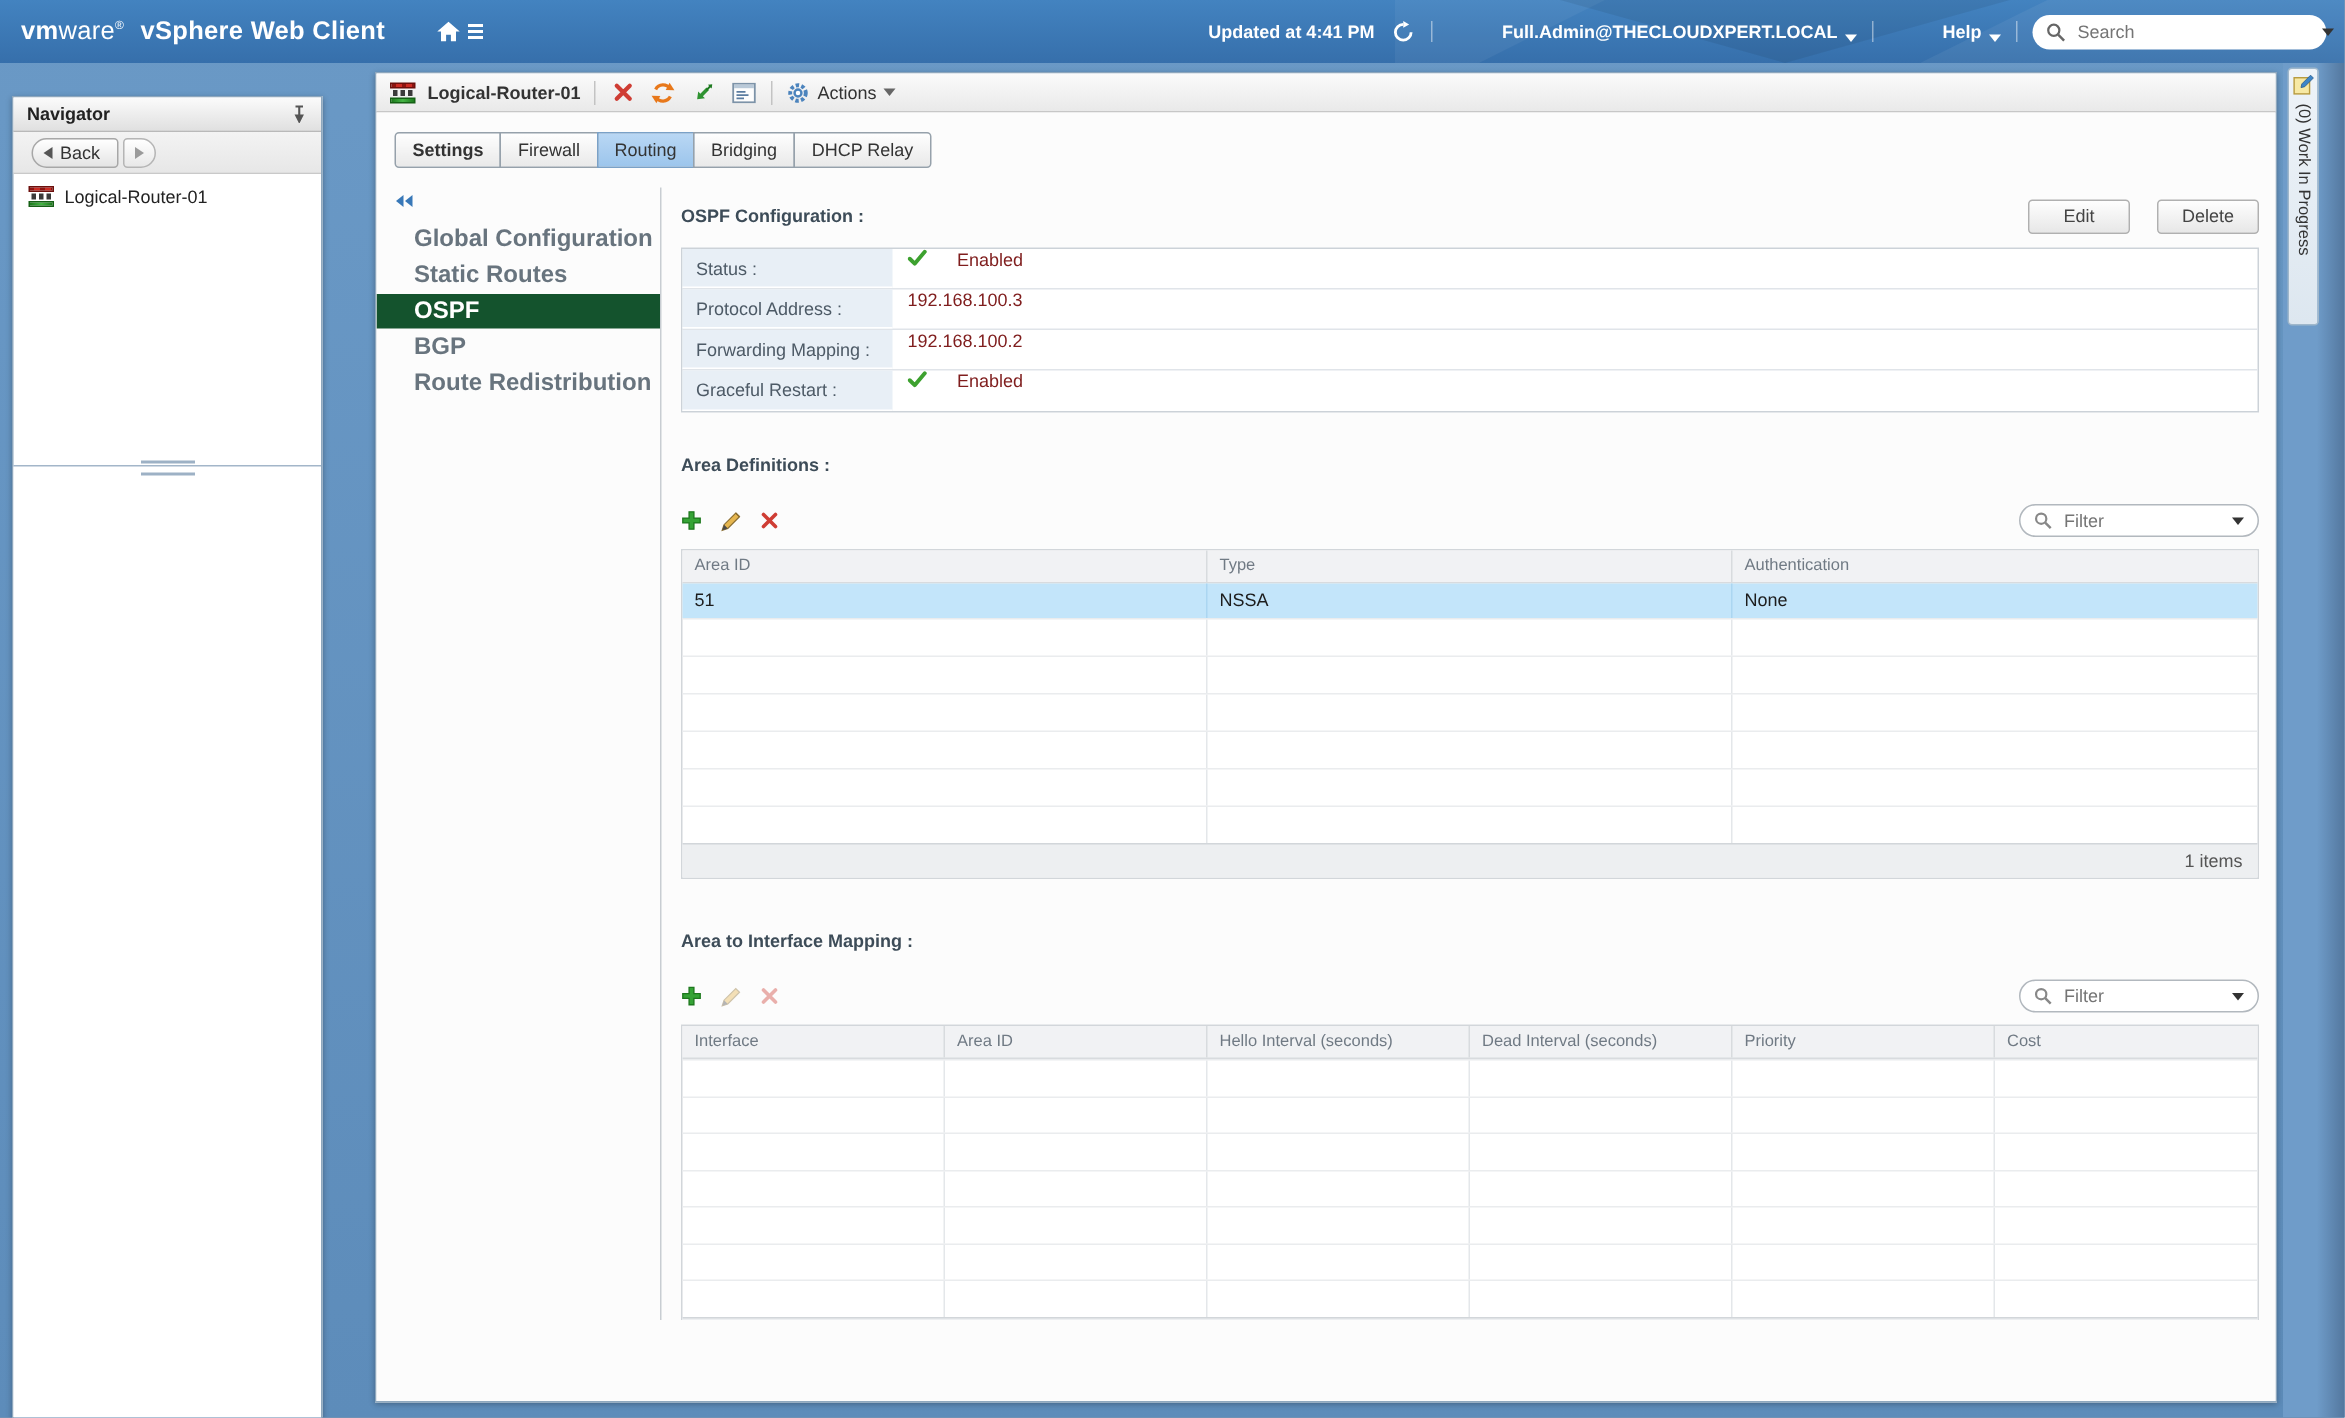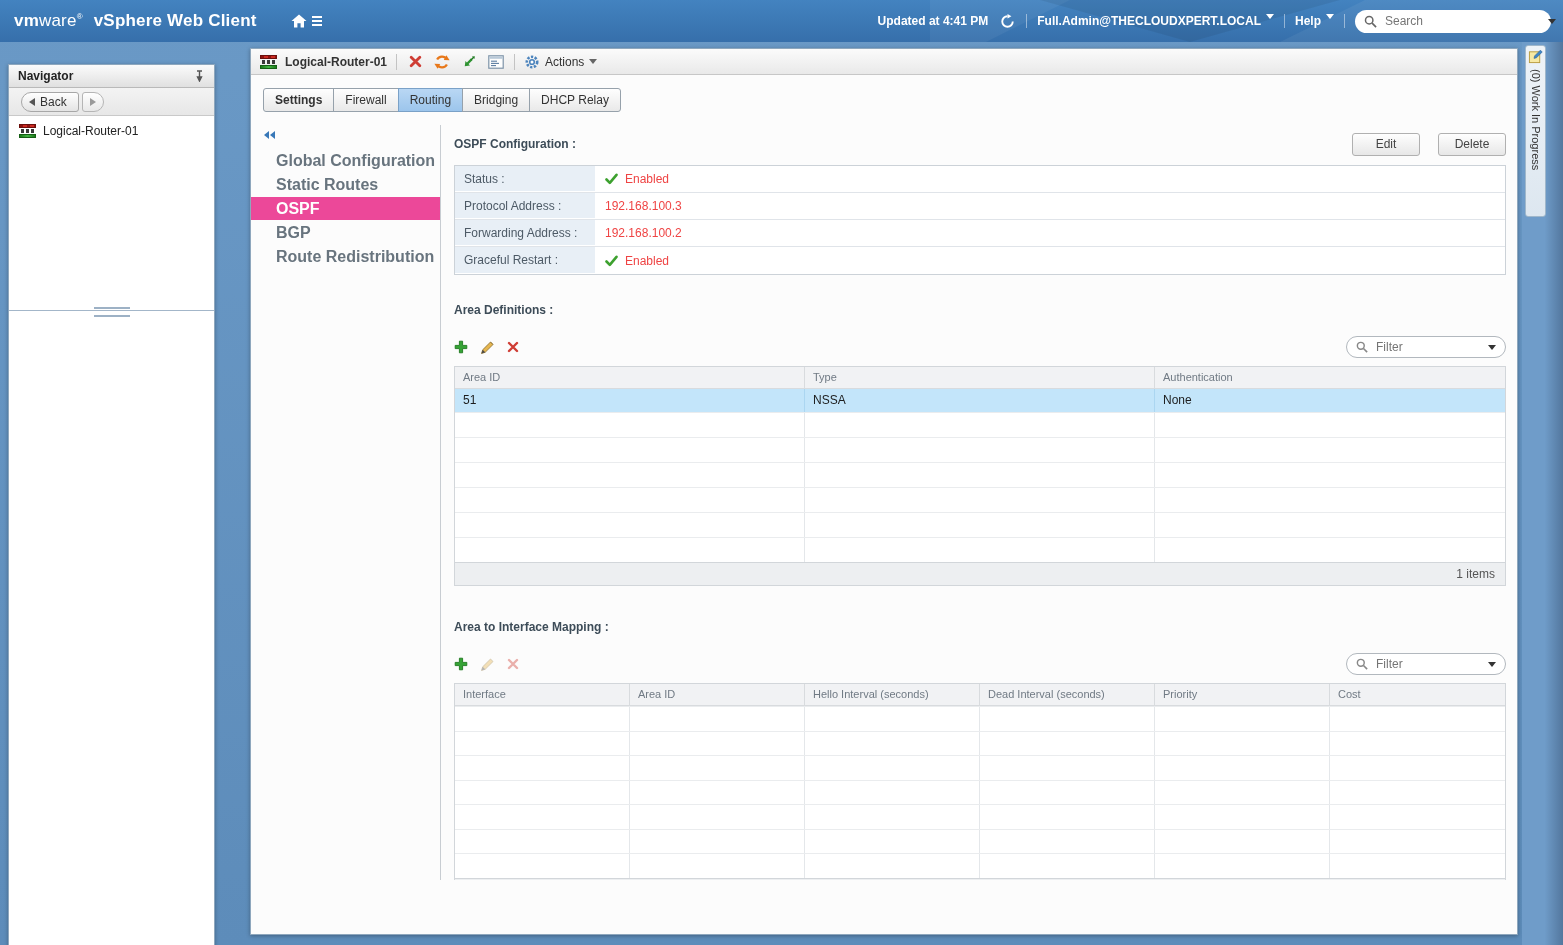--- a/index.html
+++ b/index.html
@@ -16,21 +16,21 @@
   .brand{margin-left:14px;color:#fff;font-size:17px;letter-spacing:.2px;white-space:nowrap;position:relative;}
   .brand .bold{font-weight:700;}
   .brand sup{font-size:8px;}
   .brand .product{font-weight:700;margin-left:6px;}
   .home-wrap{margin-left:34px;display:flex;align-items:center;gap:5px;position:relative;}
   .hamburger{display:inline-flex;flex-direction:column;gap:2px;}
   .hamburger i{width:10px;height:2px;background:#fff;}
   .top-right{margin-left:auto;margin-right:12px;display:flex;align-items:center;gap:10px;color:#fff;font-size:12px;font-weight:700;position:relative;}
   .vsep{width:1px;height:14px;background:rgba(255,255,255,.45);}
   .caret-w{width:0;height:0;border-left:4px solid transparent;border-right:4px solid transparent;border-top:5px solid #fff;display:inline-block;margin-left:5px;}
-  .menu-item{display:flex;align-items:flex-start;cursor:pointer;}
+  .menu-item{display:flex;align-items:flex-end;cursor:pointer;margin-left:36px;}
   .searchbox{width:196px;height:23px;background:#fff;border-radius:12px;display:flex;align-items:center;padding:0 9px;gap:6px;}
   .searchbox input{flex:1;border:none;outline:none;font-size:12px;color:#444;background:transparent;}
   .caret-d{width:0;height:0;border-left:4px solid transparent;border-right:4px solid transparent;border-top:5px solid #333;}
 
   
   .navigator{position:absolute;left:8px;top:64px;width:207px;height:887px;background:#fff;
     border:1px solid #8ea7bd;box-shadow:0 1px 4px rgba(0,0,0,.3);display:flex;flex-direction:column;}
   .nav-header{height:23px;background:linear-gradient(#fbfbfb,#e0e0e0);border-bottom:1px solid #b9b9b9;display:flex;align-items:center;padding:0 9px;}
   .nav-title{flex:1;font-size:12px;font-weight:700;color:#222;}
   .nav-backrow{height:28px;background:linear-gradient(#f3f3f3,#e7e7e7);border-bottom:1px solid #c9c9c9;display:flex;align-items:center;padding:0 12px;gap:3px;}
@@ -71,34 +71,34 @@
   .subtab{padding:4px 11px;border:1px solid #96a1ab;margin-left:-1px;background:linear-gradient(#fefefe,#e9e9e9);font-size:12px;color:#333;cursor:pointer;}
   .subtab:first-child{border-radius:3px 0 0 3px;margin-left:0;font-weight:bold;}
   .subtab:last-child{border-radius:0 3px 3px 0;}
   .subtab.active{background:linear-gradient(#b9d7f4,#9cc5ec);border-color:#7aa1c7;color:#18months1a1a;}
 
   .manage-body{display:flex;margin-top:13px;height:755px;flex:none;}
   .toc{width:190px;border-right:1px solid #c8cdd2;flex:none;}
   .collapse-ic{margin:4px 0 10px 13px;display:inline-flex;gap:1px;cursor:pointer;}
   .collapse-ic i{width:0;height:0;border-top:4px solid transparent;border-bottom:4px solid transparent;border-right:5px solid #3878b8;display:block;}
   .toc-item{height:23px;line-height:23px;padding-left:25px;font-size:16px;font-weight:700;color:#68747e;cursor:pointer;white-space:nowrap;}
-  .toc-item.active{background:#ec4899;color:#fff;}
+  .toc-item.active{background:#14532d;color:#fff;}
   .toc-item + .toc-item{margin-top:1px;}
 
   .form-area{flex:1;padding:0 11px 0 13px;overflow:hidden;}
   .sec-head{display:flex;align-items:center;height:26px;margin-top:6px;}
   .sec-title{font-size:12px;font-weight:700;color:#3d4c58;}
   .head-btns{margin-left:auto;display:flex;gap:18px;}
   .btn{min-width:68px;height:23px;background:linear-gradient(#fefefe,#e7e7e7);border:1px solid #b0b0b0;border-radius:3px;font-size:12px;color:#444;text-align:center;line-height:21px;cursor:pointer;}
 
   .config-table{margin-top:8px;border:1px solid #ccd2d8;background:#fff;}
   .cfg-row{display:flex;height:27px;border-bottom:1px solid #e0e4e9;align-items:stretch;}
   .cfg-row:last-child{border-bottom:none;}
   .cfg-label{width:140px;flex:none;display:flex;align-items:center;padding-left:9px;background:#e8eff6;font-size:12px;color:#4d5a66;border-bottom:1px solid #fff;}
-  .cfg-value{display:flex;align-items:center;gap:7px;padding-left:10px;font-size:12px;color:#ef4444;}
+  .cfg-value{display:flex;align-items:flex-start;gap:20px;padding-left:10px;font-size:12px;color:#7f1d1d;}
 
   .icon-row{display:flex;align-items:center;margin-top:12px;height:24px;gap:12px;}
   .act-ic{display:inline-flex;align-items:center;cursor:pointer;}
   .act-ic.disabled{opacity:.4;cursor:default;}
   .filter{margin-left:auto;width:160px;height:22px;border:1px solid #b2b8be;border-radius:11px;background:#fff;display:flex;align-items:center;padding:0 9px;gap:6px;}
   .filter input{flex:1;min-width:0;border:none;outline:none;font-size:12px;color:#444;background:transparent;}
 
   .data-table{margin-top:7px;border:1px solid #d2d6da;background:#fff;}
   .tbl-row{display:grid;grid-template-columns:repeat(var(--cols),1fr);}
   .tbl-head{background:#f1f2f4;height:22px;border-bottom:1px solid #d8dbde;}
@@ -311,21 +311,21 @@
                   <span>Enabled</span>
                 </div>
               </div>
               <div class="cfg-row">
                 <div class="cfg-label">Protocol Address :</div>
                 <div class="cfg-value">
                   <span>192.168.100.3</span>
                 </div>
               </div>
               <div class="cfg-row">
-                <div class="cfg-label">Forwarding Address :</div>
+                <div class="cfg-label">Forwarding Mapping :</div>
                 <div class="cfg-value">
                   <span>192.168.100.2</span>
                 </div>
               </div>
               <div class="cfg-row">
                 <div class="cfg-label">Graceful Restart :</div>
                 <div class="cfg-value">
                   <svg width="13" height="12" viewBox="0 0 13 12">
                     <path d="M1.5 6.5 L4.8 9.8 L11.5 1.8" stroke="#3da12f" stroke-width="2.6" fill="none" stroke-linecap="round" stroke-linejoin="round"></path>
                   </svg>

